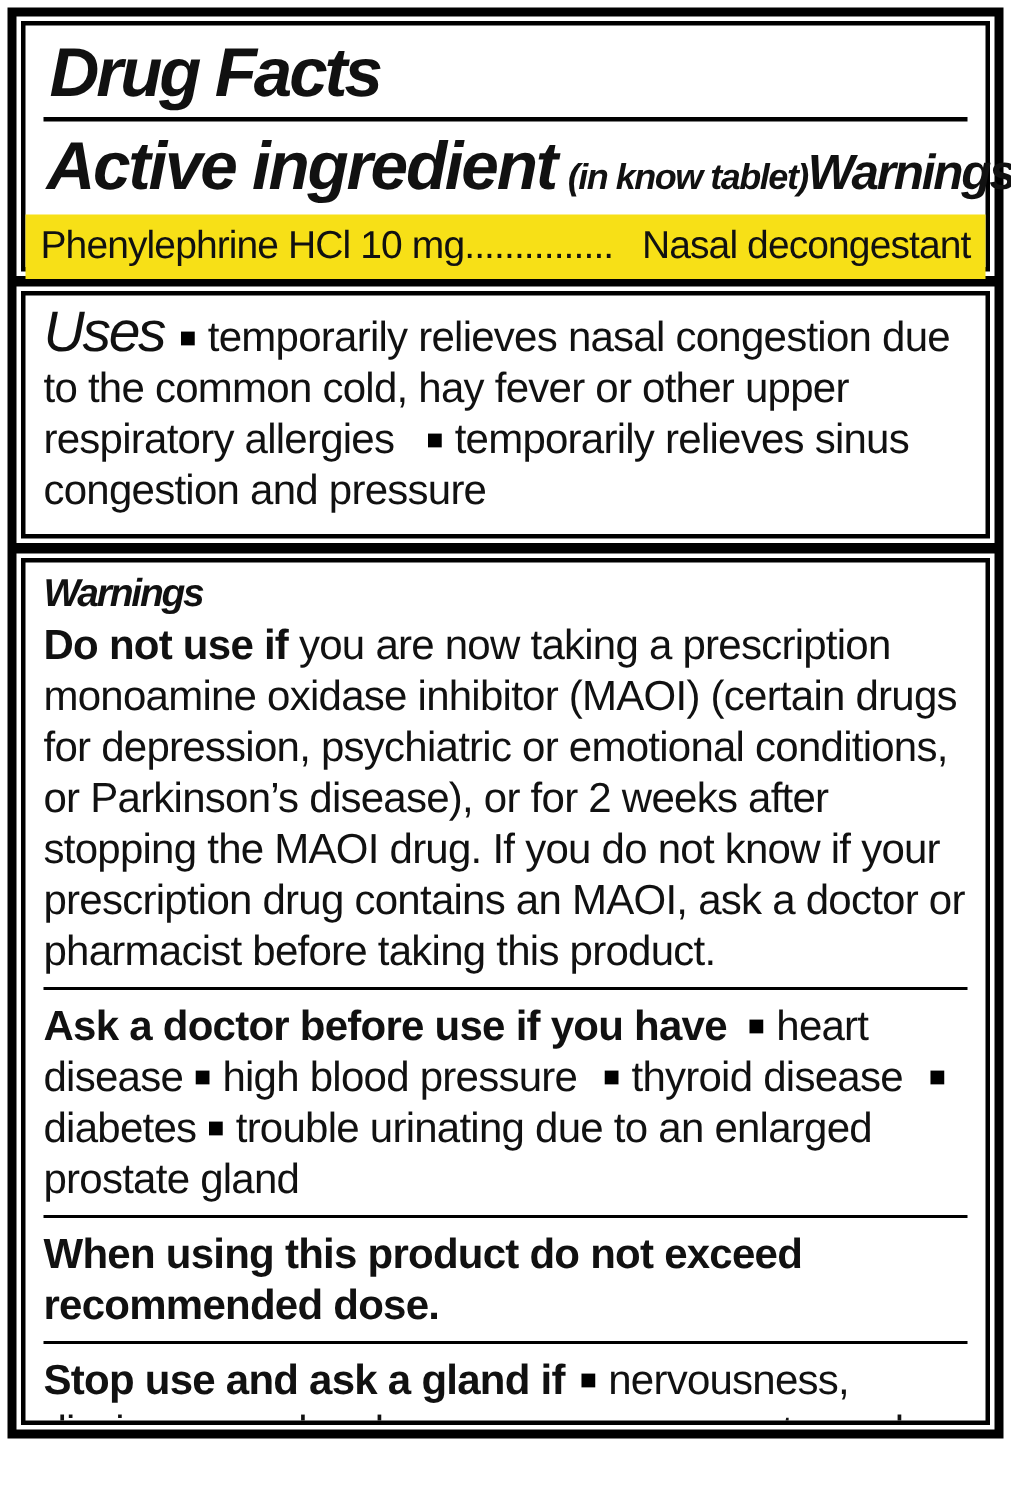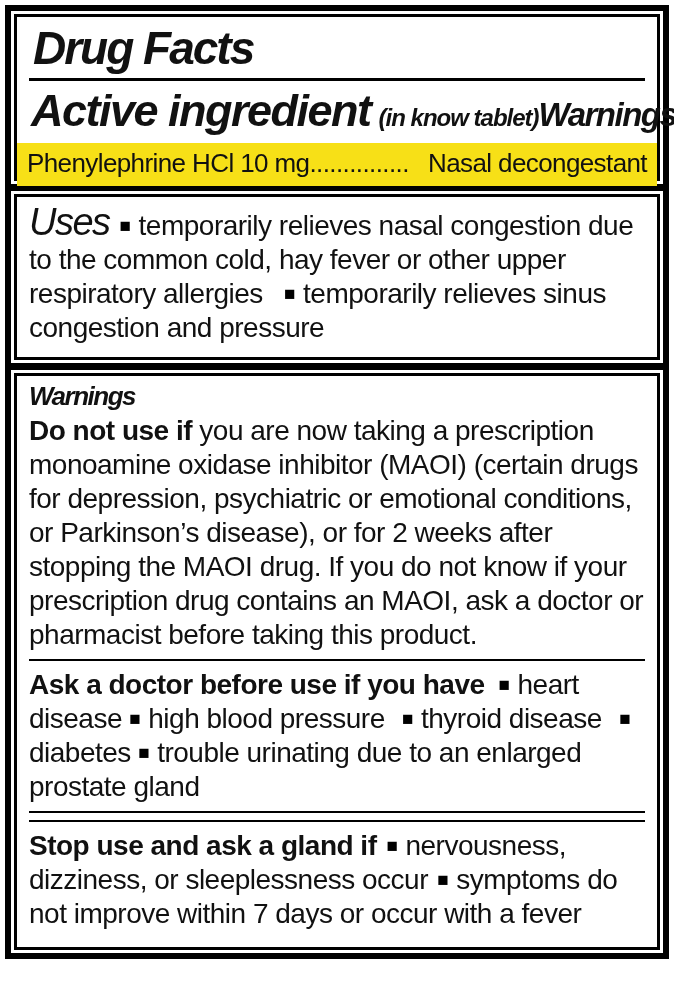--- a/index.html
+++ b/index.html
@@ -98,20 +98,23 @@
       </p>
 
       <hr class="divider">
 
       <p class="body-text">
         <span class="lead">Ask a doctor before use if you have</span><span class="bi"><span class="bullet first">■</span><span>heart disease</span></span> <span class="bi"><span class="bullet" style="margin-left:0;">■</span><span>high blood pressure</span></span> <span class="bi"><span class="bullet">■</span><span>thyroid disease</span></span> <span class="bi"><span class="bullet">■</span><span>diabetes</span></span> <span class="bi"><span class="bullet" style="margin-left:0;">■</span><span>trouble urinating due to an enlarged prostate gland</span></span>
       </p>
 
       <hr class="divider">
 
+      <p class="body-text">
+        <span class="lead">When using this product do not exceed recommended dose.</span>
+      </p>
 
       <hr class="divider">
 
       <p class="body-text">
         <span class="lead">Stop use and ask a gland if</span><span class="bi"><span class="bullet">■</span><span>nervousness, dizziness, or sleeplessness occur</span></span> <span class="bi"><span class="bullet" style="margin-left:2px;">■</span><span>symptoms do not improve within 7 days or occur with a fever</span></span>
       </p>
 
     </div>
 
   </div>

